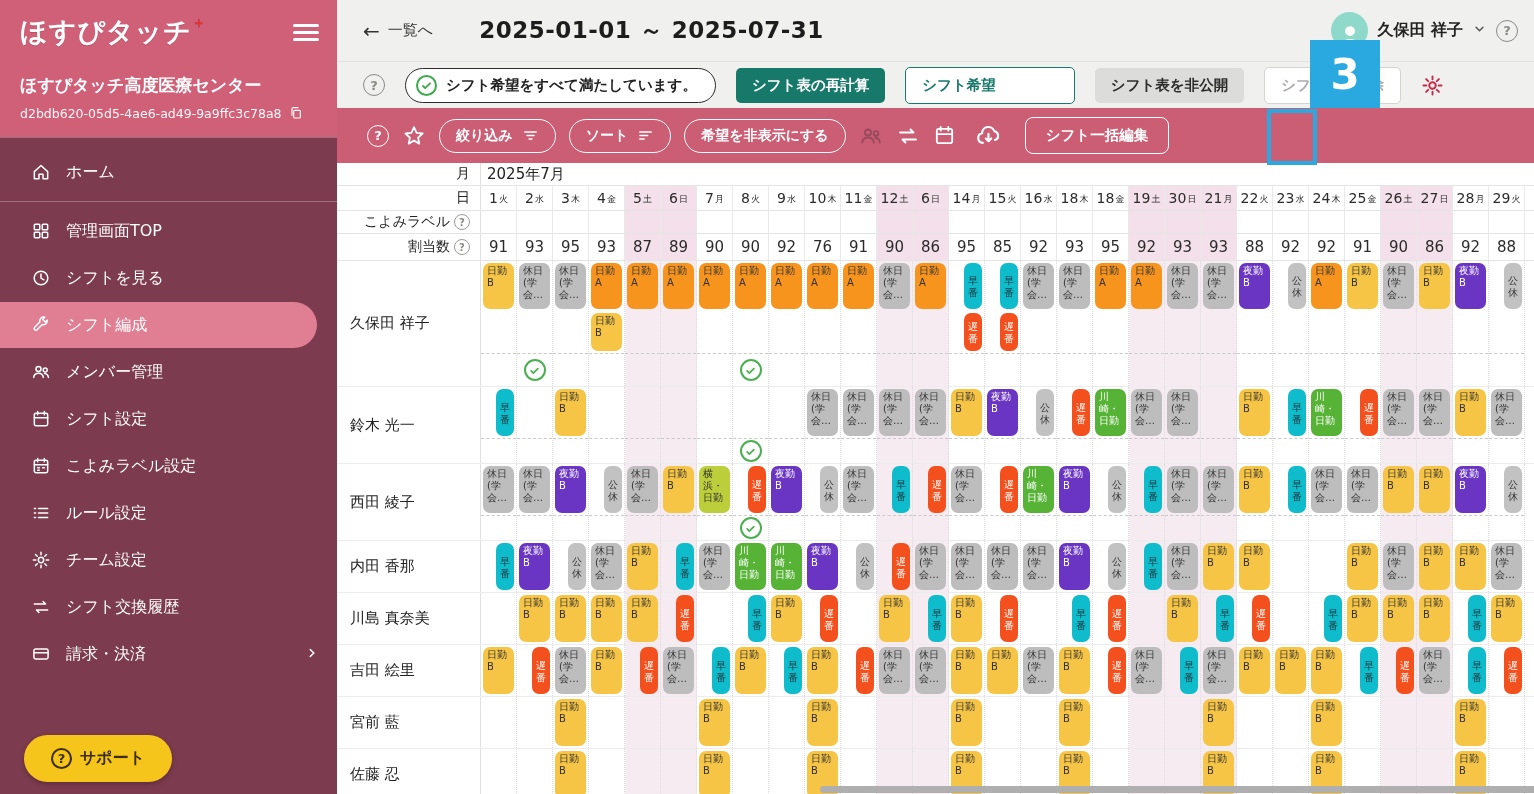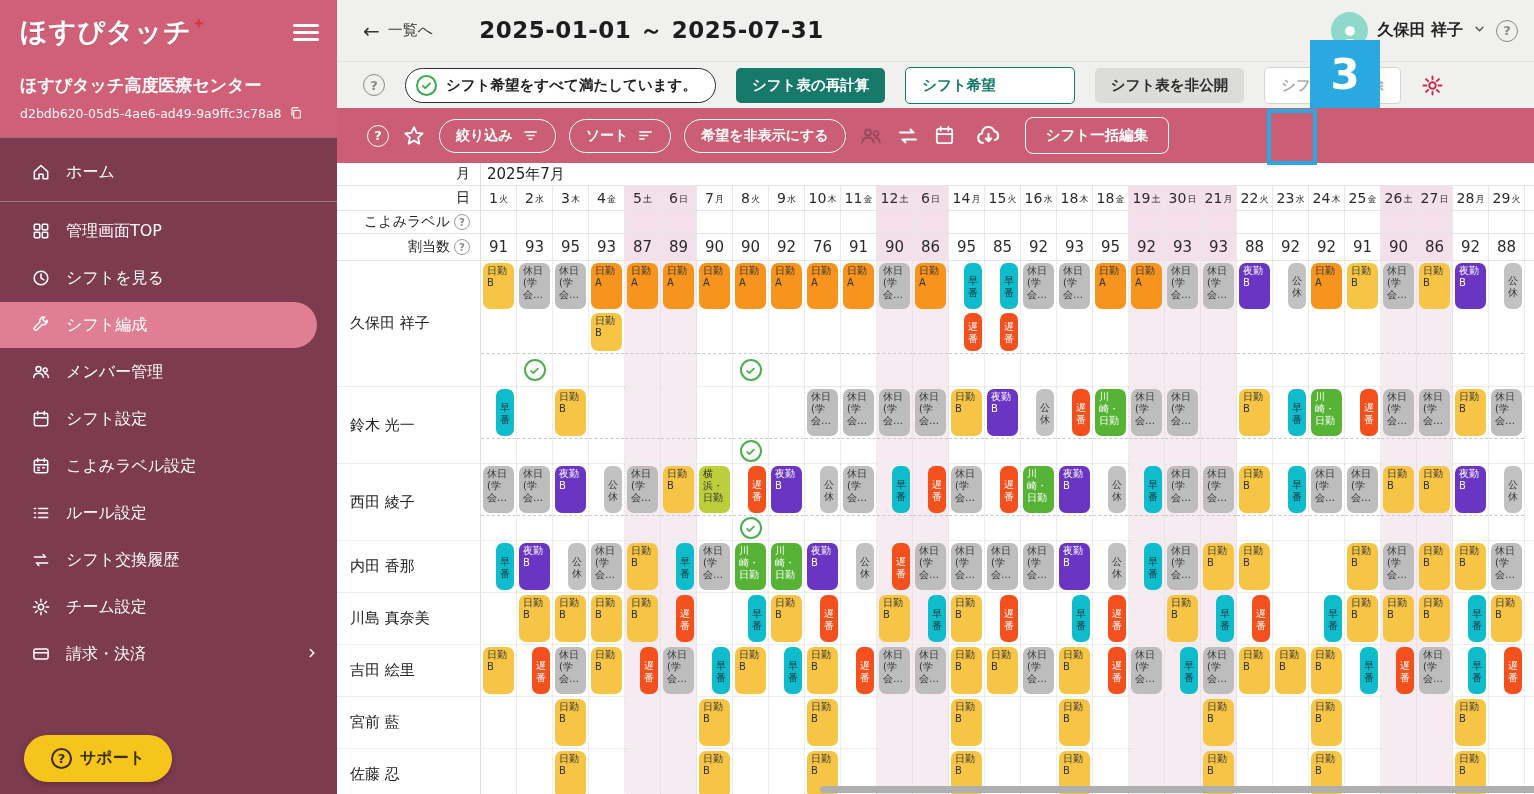--- a/index.html
+++ b/index.html
@@ -198,33 +198,33 @@
           <span class="ic">
             <svg width="20" height="20" viewBox="0 0 24 24" fill="none" stroke="currentColor" stroke-width="1.8" stroke-linecap="round" stroke-linejoin="round">
               <path d="M9 6.5h11M9 12h11M9 17.5h11M4 6.5h1.5M4 12h1.5M4 17.5h1.5"></path>
             </svg>
           </span>
           <span>ルール設定</span>
         </div>
         <div class="mi">
           <span class="ic">
             <svg width="20" height="20" viewBox="0 0 24 24" fill="none" stroke="currentColor" stroke-width="1.8" stroke-linecap="round" stroke-linejoin="round">
-              <path d="M4 8.5h13.5l-3-3M20 15.5H6.5l3 3"></path>
-            </svg>
-          </span>
-          <span>シフト交換履歴</span>
-        </div>
-        <div class="mi">
-          <span class="ic">
-            <svg width="20" height="20" viewBox="0 0 24 24" fill="none" stroke="currentColor" stroke-width="1.8" stroke-linecap="round" stroke-linejoin="round">
               <circle cx="12" cy="12" r="3.2"></circle>
               <path d="M12 2.8v3M12 18.2v3M2.8 12h3M18.2 12h3M5.4 5.4l2.1 2.1M16.5 16.5l2.1 2.1M18.6 5.4l-2.1 2.1M7.5 16.5l-2.1 2.1"></path>
             </svg>
           </span>
           <span>チーム設定</span>
+        </div>
+        <div class="mi">
+          <span class="ic">
+            <svg width="20" height="20" viewBox="0 0 24 24" fill="none" stroke="currentColor" stroke-width="1.8" stroke-linecap="round" stroke-linejoin="round">
+              <path d="M4 8.5h13.5l-3-3M20 15.5H6.5l3 3"></path>
+            </svg>
+          </span>
+          <span>シフト交換履歴</span>
         </div>
         <div class="mi">
           <span class="ic">
             <svg width="20" height="20" viewBox="0 0 24 24" fill="none" stroke="currentColor" stroke-width="1.8" stroke-linecap="round" stroke-linejoin="round">
               <rect x="3.5" y="6" width="17" height="12" rx="2"></rect>
               <path d="M3.5 10.5h17"></path>
             </svg>
           </span>
           <span>請求・決済</span>
           <span class="spacer"></span>

